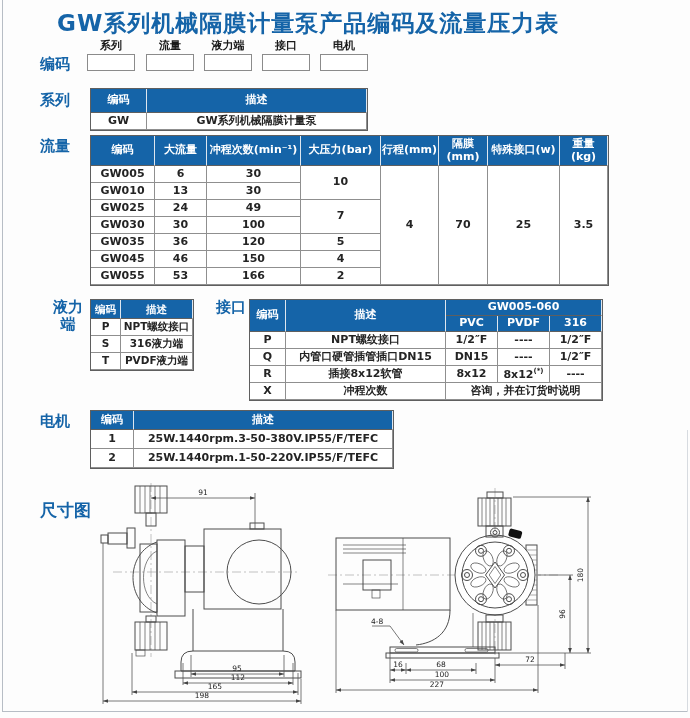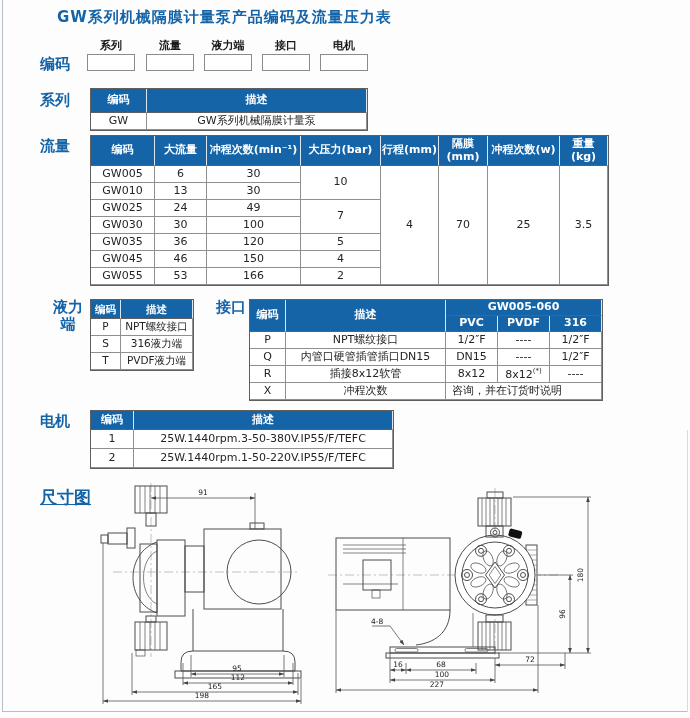--- a/index.html
+++ b/index.html
@@ -4,21 +4,21 @@
 <style>
   html,body{margin:0;padding:0;}
   body{
     width:690px;height:718px;position:relative;background:#fdfdfd;
     font-family:"DejaVu Sans","Liberation Sans",sans-serif;color:#222;
     overflow:hidden;
   }
   .abs{position:absolute;}
   .frame-line{position:absolute;background:#b7bdc5;}
   .page-title{
-    position:absolute;left:57px;top:8px;font-size:15px;font-weight:bold;
+    position:absolute;left:57px;top:8px;font-size:23px;font-weight:bold;
     color:#1564a8;letter-spacing:1px;white-space:nowrap;
   }
   .sec-label{
     position:absolute;color:#1564a8;font-weight:bold;font-size:15px;line-height:17px;
   }
   .code-label-col{width:32px;text-align:center;word-break:break-all;}
   
   .code-field{position:absolute;width:48px;text-align:center;}
   .code-field .fld-label{font-size:11px;font-weight:bold;color:#1a1a1a;display:block;height:14px;line-height:14px;}
   .code-field .fld-box{display:block;margin-top:1px;height:15px;border:1px solid #8b8b8b;background:#fff;}
@@ -26,31 +26,31 @@
   .tbl{
     position:absolute;border-spacing:0;border:1px solid #5f5f5f;background:#fff;
     table-layout:fixed;text-align:center;color:#242424;
   }
   .tbl th{
     background:#1564a8;color:#fff;font-weight:bold;font-size:11px;padding:0 1px;
     border-right:1px solid #dde6ef;border-bottom:1px solid #5f5f5f;line-height:1.15;
   }
   .tbl td{
     font-size:11px;padding:0 2px;background:#fff;
-    border-right:1px solid #8f8f8f;border-bottom:1px solid #8f8f8f;line-height:1.1;
+    border-right:1px solid #8f8f8f;border-bottom:1px solid #8f8f8f;line-height:1.1;font-weight:bold;
   }
   .tbl-series th{height:23px;}
   .tbl-series td{height:16px;}
   .tbl-flow th{height:29px;}
   .tbl-flow td{height:16px;}
   .tbl-hyd th{height:18px;font-size:10.5px;}
   .tbl-hyd td{height:16px;font-size:10.5px;}
   .tbl-if th{height:15px;}
   .tbl-if td{height:16px;}
-  .tbl-if td.note-cell{text-align:left;padding-left:6px;}
+  .tbl-if td.note-cell{text-align:center;padding-left:6px;}
   .tbl-motor th{height:18px;}
   .tbl-motor td{height:18px;}
   sup{font-size:7px;}
   .figure-title{font-size:17px;}
   svg text{font-size:7.5px;fill:#222;}
 </style>
 </head>
 <body>
 
 <div class="frame-line" style="left:2px;top:0;width:1px;height:712px;"></div>
@@ -112,21 +112,21 @@
       <col style="width:48px">
   </colgroup>
   <tbody>
       <tr>
     <th>编码</th>
     <th>大流量</th>
     <th>冲程次数(min⁻¹)</th>
     <th>大压力(bar)</th>
     <th>行程(mm)</th>
     <th>隔膜(mm)</th>
-    <th>冲程次数(w)</th>
+    <th>特殊接口(w)</th>
     <th>重量(kg)</th>
   </tr>
   <tr>
     <td>GW005</td>
     <td>6</td>
     <td>30</td>
     <td rowspan="2">10</td>
     <td rowspan="7">4</td>
     <td rowspan="7">70</td>
     <td rowspan="7">25</td>
@@ -261,21 +261,21 @@
     <td>1</td>
     <td>25W.1440rpm.3-50-380V.IP55/F/TEFC</td>
   </tr>
   <tr>
     <td>2</td>
     <td>25W.1440rpm.1-50-220V.IP55/F/TEFC</td>
   </tr>
 </tbody>
   </table>
 
-<div class="sec-label figure-title" style="left:40px;top:489px;text-decoration:underline;">尺寸图</div>
+<div class="sec-label figure-title" style="left:40px;top:502px;">尺寸图</div>
 
 <svg class="abs" style="left:95px;top:483px;" width="215" height="232" viewBox="0 0 215 232">
   <defs>
     <marker id="ah1" markerWidth="8" markerHeight="8" refX="6.5" refY="3" orient="auto-start-reverse">
       <path d="M0,0.6 L6.5,3 L0,5.4 Z" fill="#444"></path>
     </marker>
   </defs>
   <g stroke="#9a9a9a" stroke-width="0.6" fill="none" stroke-dasharray="9 3 2 3">
     <path d="M56,0 V174"></path>
     <path d="M18,89 H204"></path>

